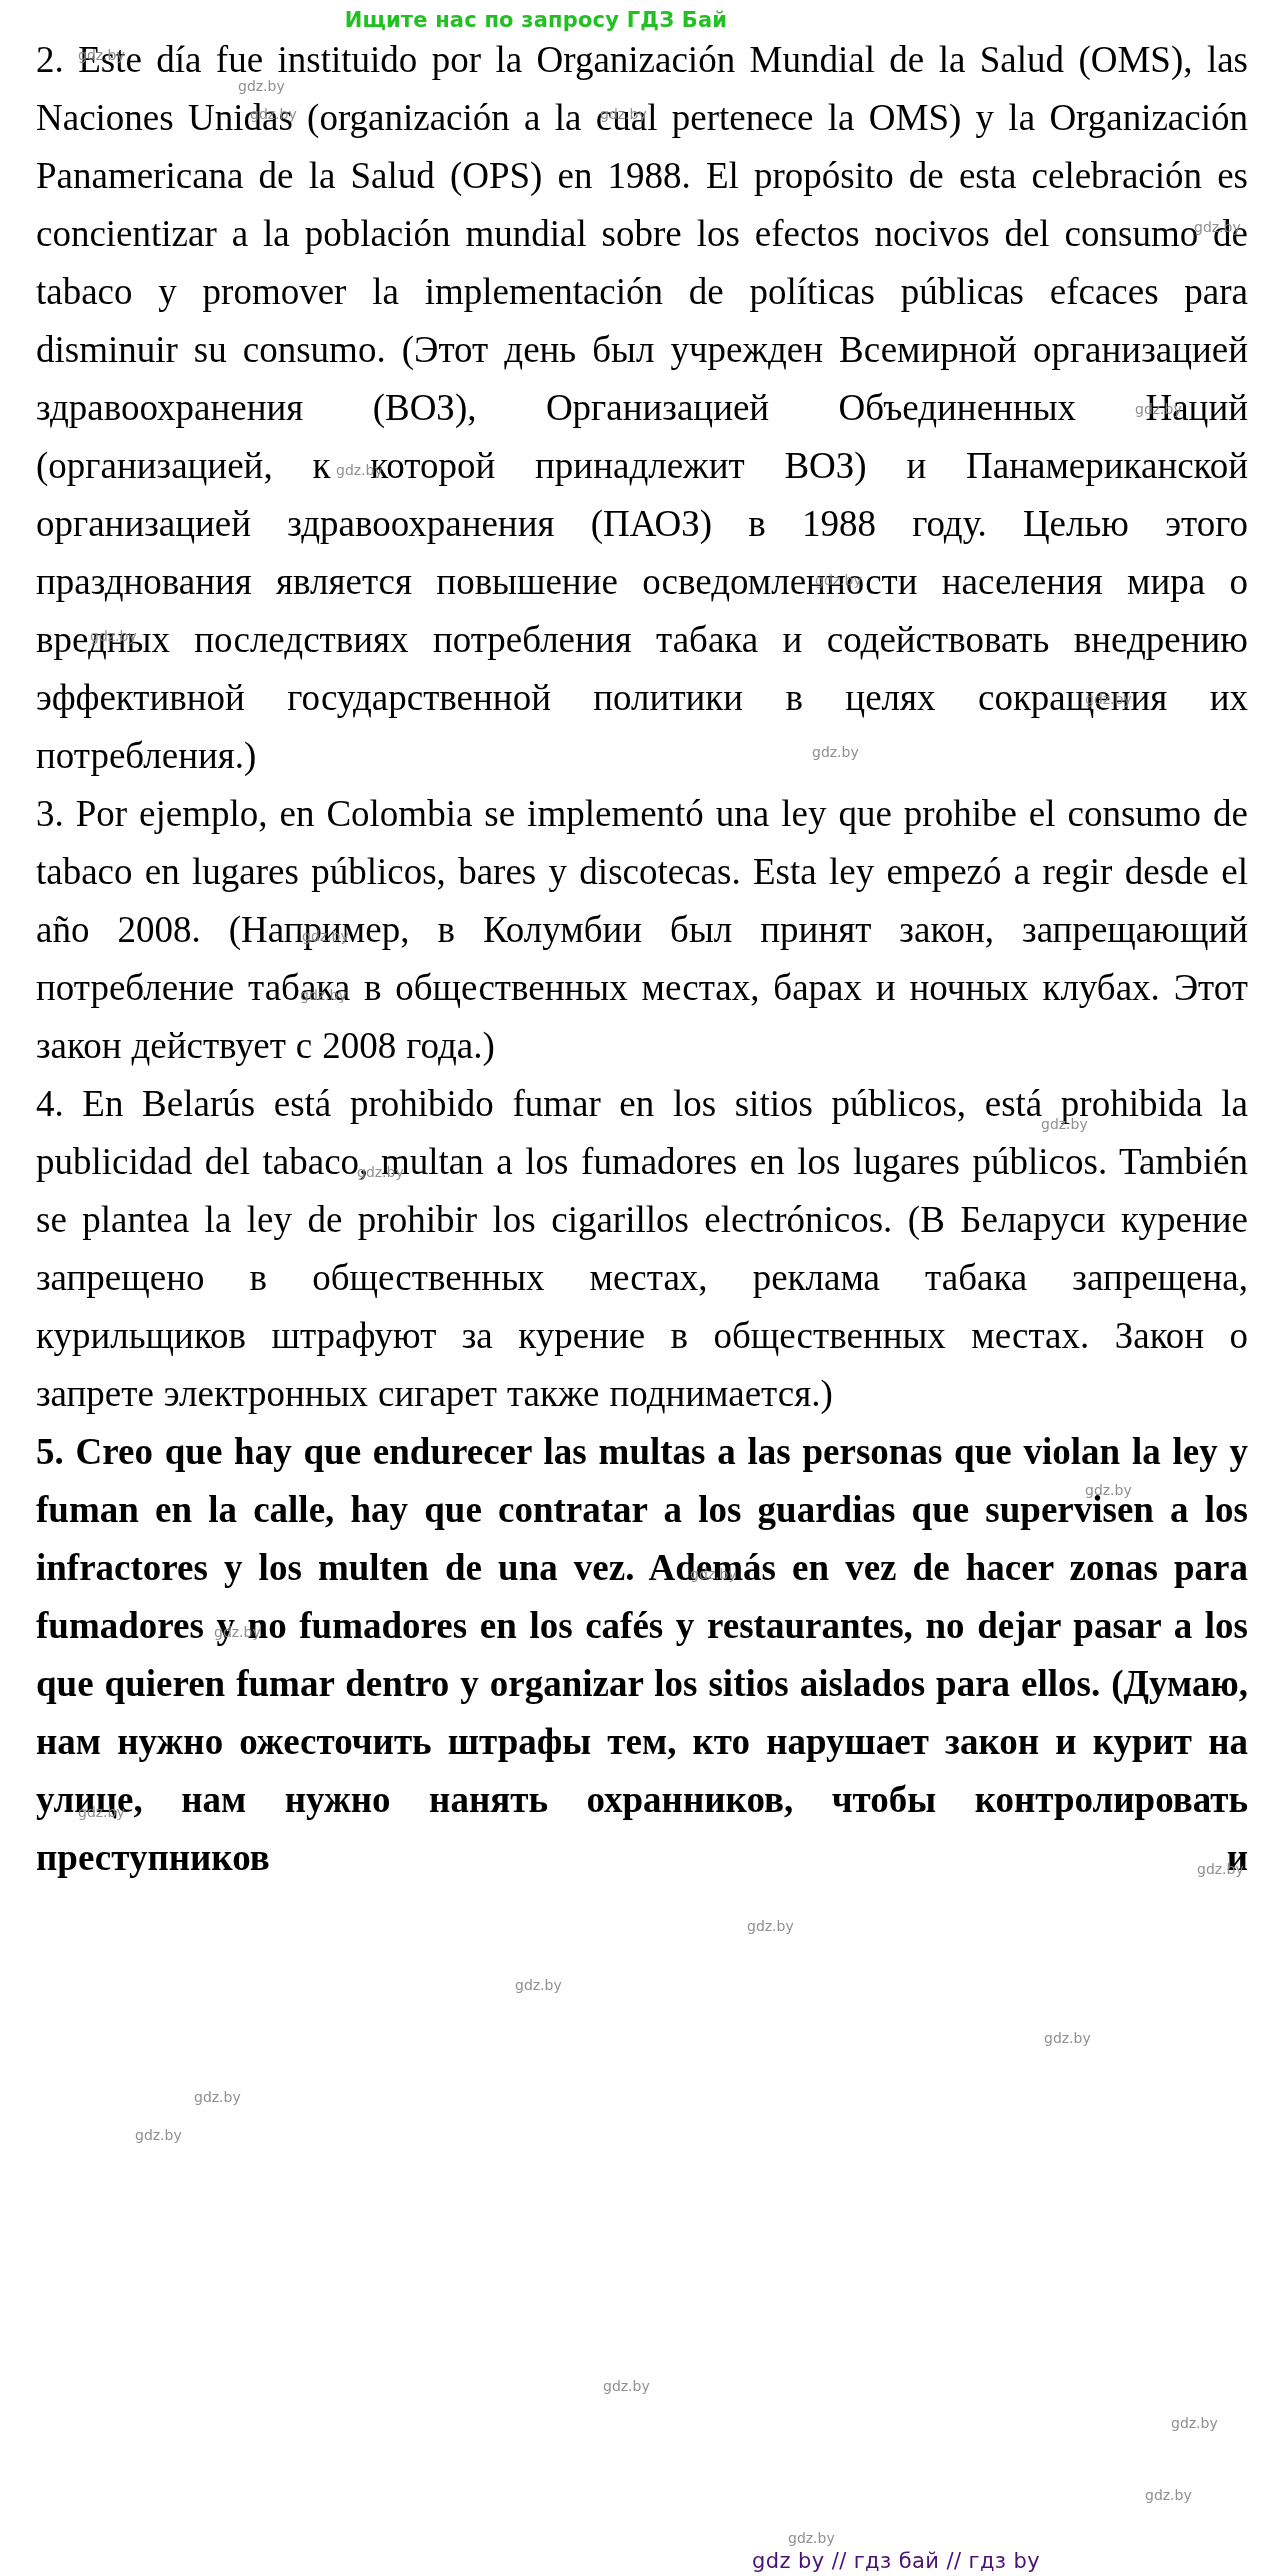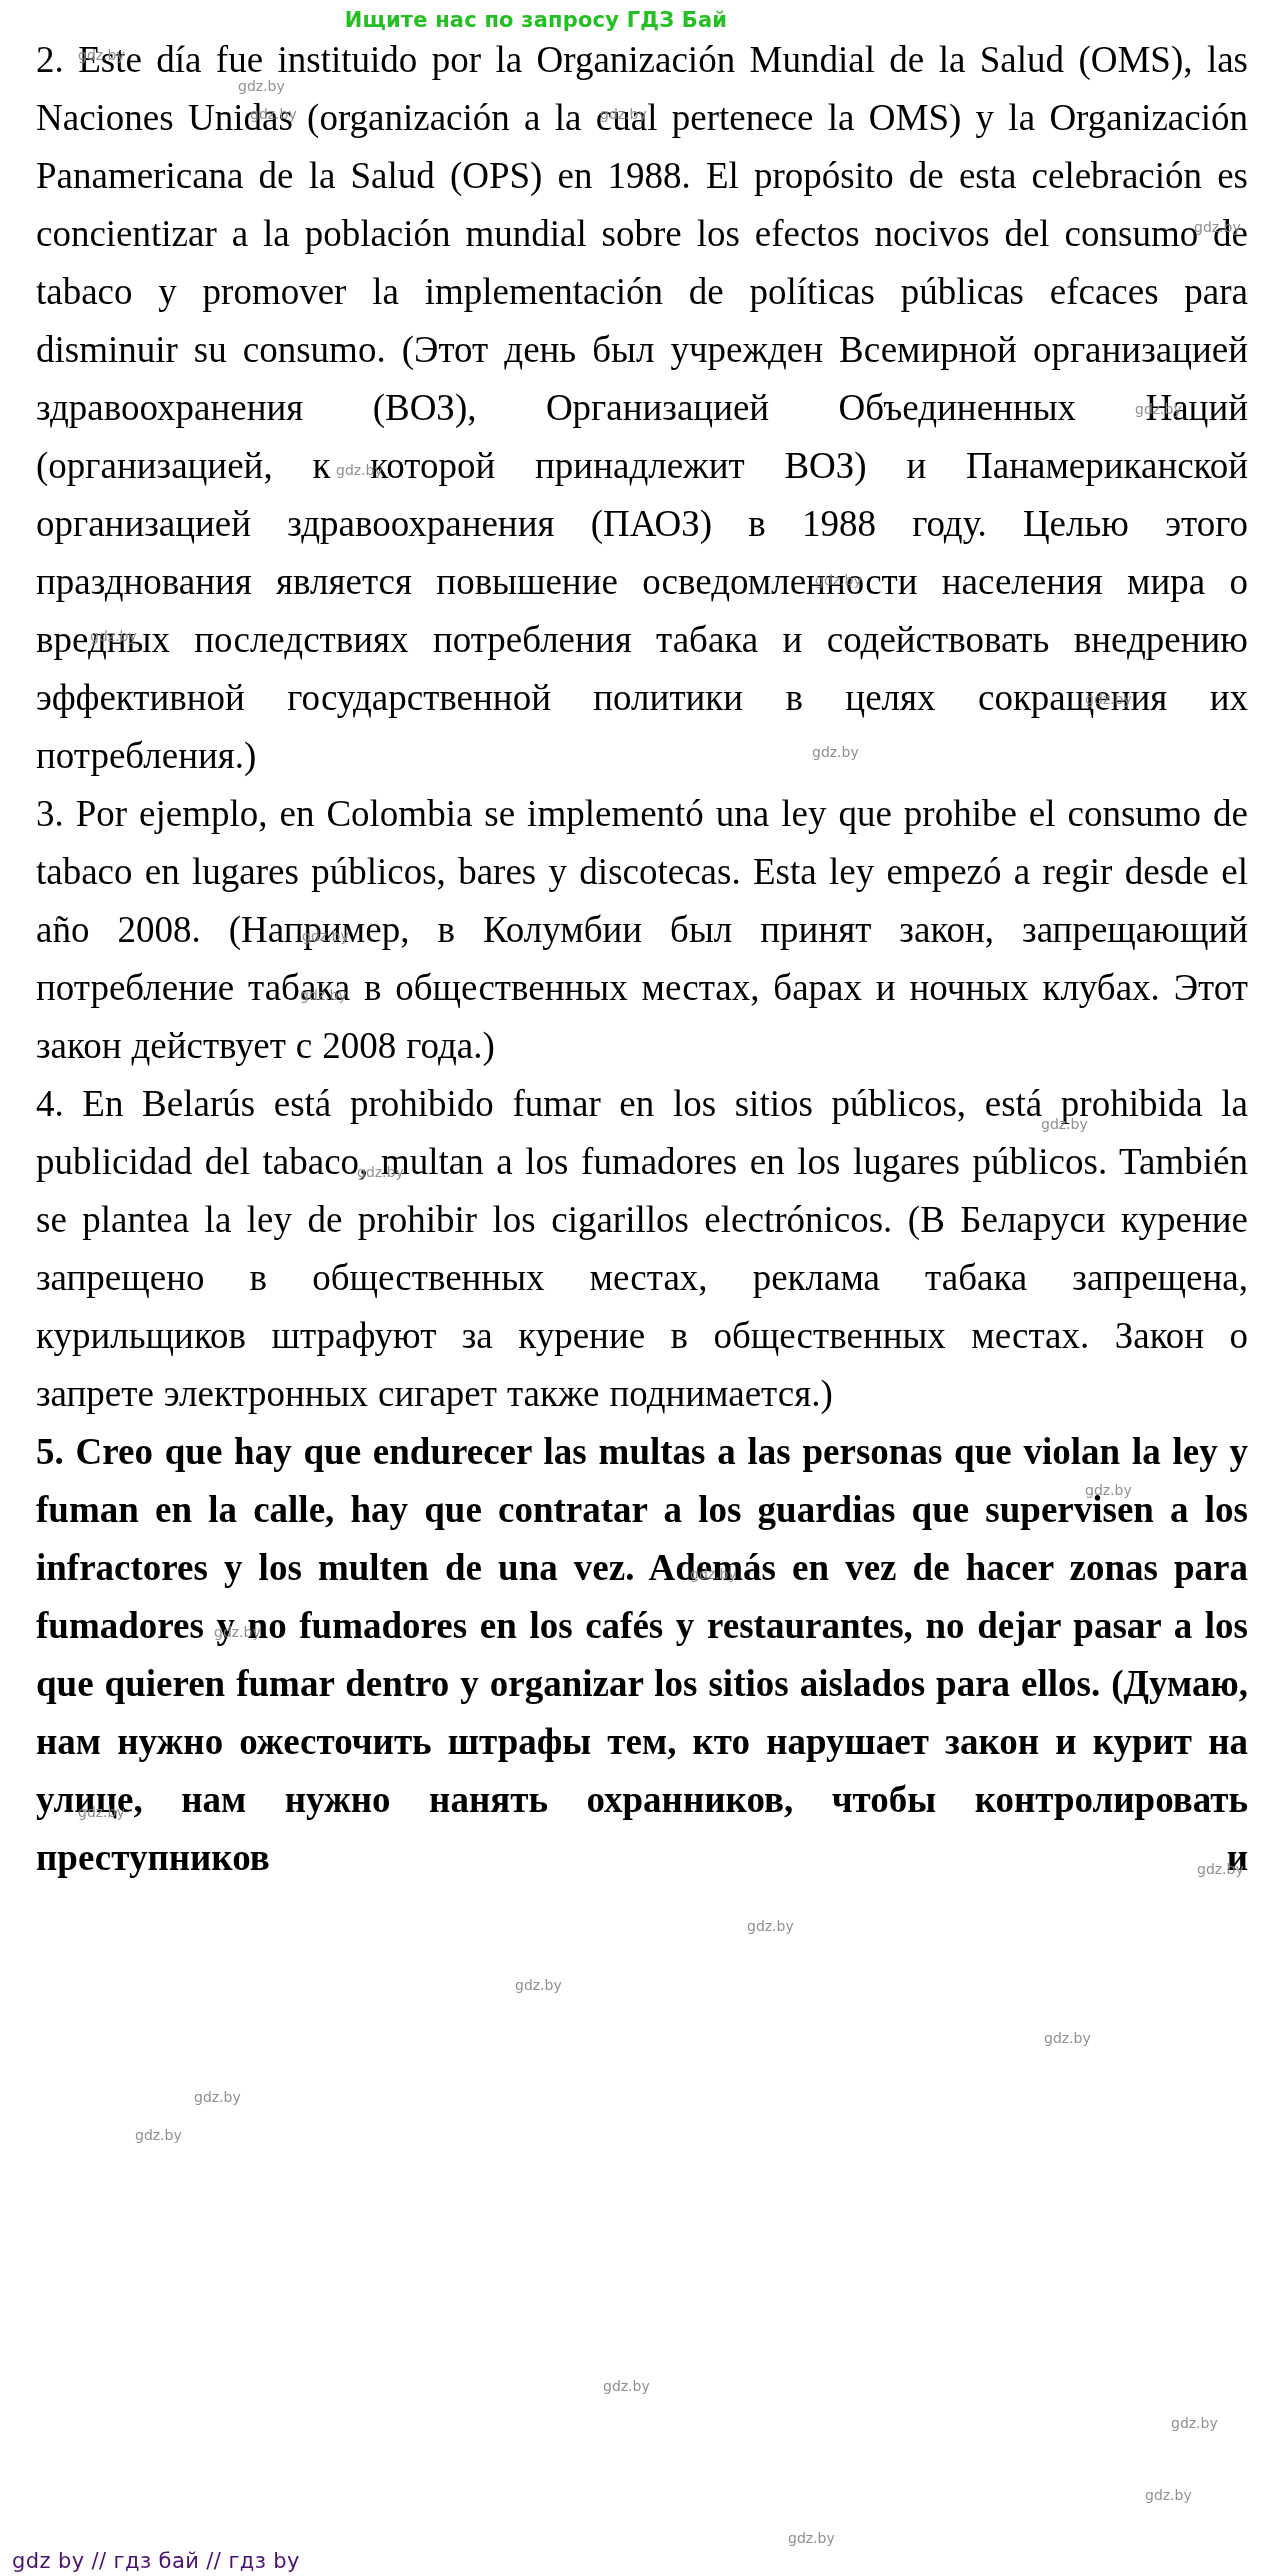--- a/index.html
+++ b/index.html
@@ -34,26 +34,26 @@
     font-weight: 700;
     color: #22c022;
     letter-spacing: 0.2px;
     white-space: nowrap;
   }
 
   
   .footer-bar {
     position: absolute;
     bottom: 0;
-    left: 12px;
+    left: 0;
     width: 1040px;
     height: 31px;
     display: flex;
     align-items: center;
-    justify-content: flex-start;
+    justify-content: flex-end;
     pointer-events: none;
   }
   .footer-text {
     font-family: "DejaVu Sans", "Liberation Sans", sans-serif;
     font-size: 21px;
     font-weight: 400;
     color: #4b1273;
     white-space: nowrap;
     letter-spacing: 0.4px;
   }

